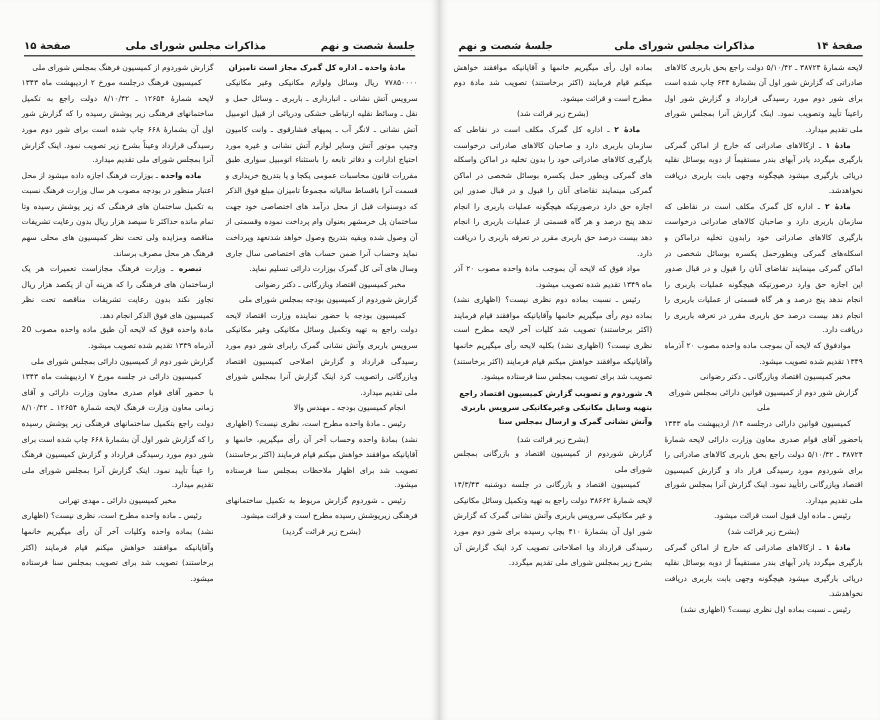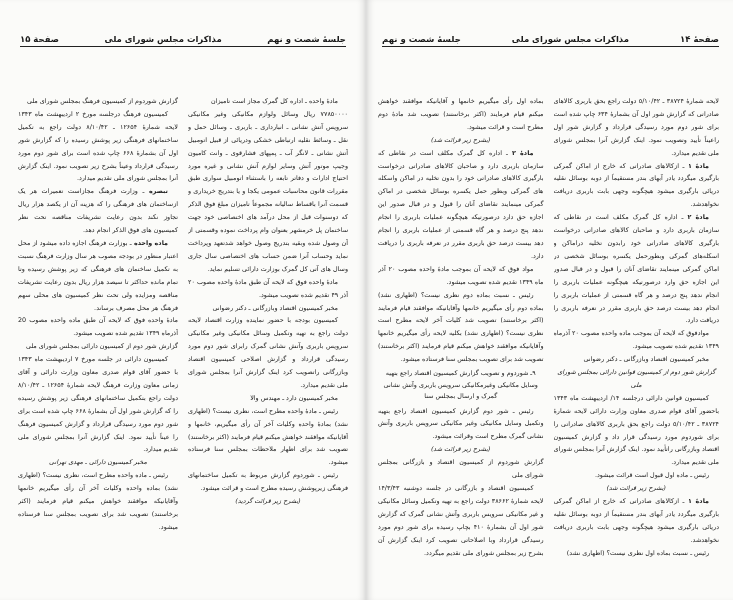--- a/index.html
+++ b/index.html
@@ -22,55 +22,55 @@
     font-size:8.5px; font-weight:bold;
     border-bottom:1.5px solid #222; padding-bottom:2px;
   }
   .page.right .header { left:16px; right:14px; }
   .header span { white-space:nowrap; }
   .cols {
     position:absolute; top:50px; left:18px; right:18px; bottom:8px;
     display:flex; flex-direction:row; gap:10px;
   }
   .page.right .cols { left:12px; right:14px; }
-  .col { flex:1; font-size:6.4px; line-height:12.9px; text-align:justify; overflow:hidden;margin-top:45px; }
+  .col { flex:1; font-size:6.4px; line-height:12.9px; text-align:justify; overflow:hidden; }
   .col p { margin:0; }
-  .col .center { text-align:center;font-style:italic; }
-  .col .bold { font-weight:normal; }
-  .col .heading { font-weight:normal; text-align:center; line-height:11.5px; margin:2px 0; }
+  .col .center { text-align:center; }
+  .col .bold { font-weight:bold; }
+  .col .heading { font-weight:bold; text-align:right; line-height:11.5px; margin:2px 0; }
   .col .indent { text-indent:10px; }
 </style>
 </head>
 <body>
 
 <div class="spread">
 
   <div class="page left">
     <div class="header">
       <span style="order:3">صفحة ۱۵</span>
       <span style="order:2">مذاکرات مجلس شورای ملی</span>
       <span style="order:1">جلسهٔ شصت و نهم</span>
     </div>
     <div class="cols">
       <div class="col" id="lp-cr">
           <p class="bold indent">مادهٔ واحده ـ اداره کل گمرک مجاز است تامیزان</p>
           <p>۷۷۸۵۰۰۰۰ ریال وسائل ولوازم مکانیکی وغیر مکانیکی سرویس آتش نشانی ـ انبارداری ـ باربری ـ وسائل حمل و نقل ـ وسائط نقلیه ارتباطی خشکی ودریائی از قبیل اتومبیل آتش نشانی ـ لانگر آب ـ پمپهای فشارقوی ـ وانت کامیون وجیپ موتور آتش وسایر لوازم آتش نشانی و غیره مورد احتیاج ادارات و دفاتر تابعه را باستثناء اتومبیل سواری طبق مقررات قانون محاسبات عمومی یکجا و یا بتدریج خریداری و قسمت آنرا باقساط سالیانه مجموعاً تامیزان مبلغ فوق الذکر که دوسنوات قبل از محل درآمد های اختصاصی خود جهت ساختمان پل خرمشهر بعنوان وام پرداخت نموده وقسمتی از آن وصول شده وبقیه بتدریج وصول خواهد شدتعهد وپرداخت نماید وحساب آنرا ضمن حساب های اختصاصی سال جاری وسال های آتی کل گمرک بوزارت دارائی تسلیم نماید.</p>
-          <p class="indent">مادهٔ واحده فوق که لایحه آن طبق مادهٔ واحده مصوب ۲۰ آذر ۴۹ تقدیم شده تصویب میشود.</p>
           <p class="indent">مخبر کمیسیون اقتصاد وبازرگانی ـ دکتر رضوانی</p>
+          <p>گزارش شوردوم از کمیسیون بودجه بمجلس شورای ملی</p>
           <p class="indent">کمیسیون بودجه با حضور نماینده وزارت اقتصاد لایحه دولت راجع به تهیه وتکمیل وسائل مکانیکی وغیر مکانیکی سرویس باربری وآتش نشانی گمرک رابرای شور دوم مورد رسیدگی قرارداد و گزارش اصلاحی کمیسیون اقتصاد وبازرگانی راتصویب کرد اینک گزارش آنرا بمجلس شورای ملی تقدیم میدارد.</p>
-          <p class="indent">مخبر کمیسیون دارد ـ مهندس والا</p>
-          <p class="indent">رئیس ـ مادهٔ واحده مطرح است، نظری نیست؟ (اظهاری نشد) بمادهٔ واحده وکلیات آخر آن رأی میگیریم، خانمها و آقایانیکه موافقند خواهش میکنم قیام فرمایند (اکثر برخاستند) تصویب شد برای اظهار ملاحظات بمجلس سنا فرستاده میشود.</p>
+          <p class="indent">انجام کمیسیون بودجه ـ مهندس والا</p>
+          <p class="indent">رئیس ـ مادهٔ واحده مطرح است، نظری نیست؟ (اظهاری نشد) بمادهٔ واحده وحساب آخر آن رأی میگیریم، خانمها و آقایانیکه موافقند خواهش میکنم قیام فرمایند (اکثر برخاستند) تصویب شد برای اظهار ملاحظات بمجلس سنا فرستاده میشود.</p>
           <p class="indent">رئیس ـ شوردوم گزارش مربوط به تکمیل ساختمانهای فرهنگی زیرپوشش رسیده مطرح است و قرائت میشود.</p>
           <p class="center">(بشرح زیر قرائت گردید)</p>
         </div>
       <div class="col" id="lp-cl">
           <p>گزارش شوردوم از کمیسیون فرهنگ بمجلس شورای ملی</p>
           <p class="indent">کمیسیون فرهنگ درجلسه مورخ ۲ اردیبهشت ماه ۱۳۴۳ لایحه شمارهٔ ۱۲۶۵۴ ـ ۸/۱۰/۴۲ دولت راجع به تکمیل ساختمانهای فرهنگی زیر پوشش رسیده را که گزارش شور اول آن بشمارهٔ ۶۶۸ چاپ شده است برای شور دوم مورد رسیدگی قرارداد وعیناً بشرح زیر تصویب نمود. اینک گزارش آنرا بمجلس شورای ملی تقدیم میدارد.</p>
+          <p class="indent"><b>ماده واحده</b><span> ـ بوزارت فرهنگ اجازه داده میشود از محل اعتبار منظور در بودجه مصوب هر سال وزارت فرهنگ نسبت به تکمیل ساختمان های فرهنگی که زیر پوشش رسیده وتا تمام مانده حداکثر تا سیصد هزار ریال بدون رعایت تشریفات مناقصه ومزایده ولی تحت نظر کمیسیون های محلی سهم فرهنگ هر محل مصرف برساند.</span></p>
           <p class="indent"><b>تبصره</b><span> ـ وزارت فرهنگ مجازاست تعمیرات هر یک ازساختمان های فرهنگی را که هزینه آن از یکصد هزار ریال تجاوز نکند بدون رعایت تشریفات مناقصه تحت نظر کمیسیون های فوق الذکر انجام دهد.</span></p>
-          <p class="indent"><b>ماده واحده</b><span> ـ بوزارت فرهنگ اجازه داده میشود از محل اعتبار منظور در بودجه مصوب هر سال وزارت فرهنگ نسبت به تکمیل ساختمان های فرهنگی که زیر پوشش رسیده وتا تمام مانده حداکثر تا سیصد هزار ریال بدون رعایت تشریفات مناقصه ومزایده ولی تحت نظر کمیسیون های محلی سهم فرهنگ هر محل مصرف برساند.</span></p>
           <p>مادهٔ واحده فوق که لایحه آن طبق ماده واحده مصوب 20 آذرماه ۱۳۴۹ تقدیم شده تصویب میشود.</p>
           <p>گزارش شور دوم از کمیسیون دارائی بمجلس شورای ملی</p>
           <p class="indent">کمیسیون دارائی در جلسه مورخ ۷ اردیبهشت ماه ۱۳۴۳ با حضور آقای قوام صدری معاون وزارت دارائی و آقای زمانی معاون وزارت فرهنگ لایحه شمارهٔ ۱۲۶۵۴ ـ ۸/۱۰/۴۲ دولت راجع بتکمیل ساختمانهای فرهنگی زیر پوشش رسیده را که گزارش شور اول آن بشمارهٔ ۶۶۸ چاپ شده است برای شور دوم مورد رسیدگی قرارداد و گزارش کمیسیون فرهنگ را عیناً تأیید نمود. اینک گزارش آنرا بمجلس شورای ملی تقدیم میدارد.</p>
           <p class="center">مخبر کمیسیون دارائی ـ مهدی تهرانی</p>
           <p class="indent">رئیس ـ ماده واحده مطرح است، نظری نیست؟ (اظهاری نشد) بماده واحده وکلیات آخر آن رأی میگیریم خانمها وآقایانیکه موافقند خواهش میکنم قیام فرمایند (اکثر برخاستند) تصویب شد برای تصویب بمجلس سنا فرستاده میشود.</p>
         </div>
     </div>
   </div>
 
   <div class="page right">
@@ -93,20 +93,19 @@
           <p class="indent"><b>مادهٔ ۱</b><span> ـ ازکالاهای صادراتی که خارج از اماکن گمرکی بارگیری میگردد یادر آبهای بندر مستقیماً از دوبه بوسائل نقلیه دریائی بارگیری میشود هیچگونه وجهی بابت باربری دریافت نخواهدشد.</span></p>
           <p class="indent">رئیس ـ نسبت بماده اول نظری نیست؟ (اظهاری نشد)</p>
         </div>
       <div class="col" id="rp-cl">
           <p>بماده اول رأی میگیریم خانمها و آقایانیکه موافقند خواهش میکنم قیام فرمایند (اکثر برخاستند) تصویب شد مادهٔ دوم مطرح است و قرائت میشود.</p>
           <p class="center">(بشرح زیر قرائت شد)</p>
           <p class="indent"><b>مادهٔ ۲</b><span> ـ اداره کل گمرک مکلف است در نقاطی که سازمان باربری دارد و صاحبان کالاهای صادراتی درخواست بارگیری کالاهای صادراتی خود را بدون تخلیه در اماکن واسکله های گمرکی وبطور حمل یکسره بوسائل شخصی در اماکن گمرکی مینمایند تقاضای آنان را قبول و در قبال صدور این اجازه حق دارد درصورتیکه هیچگونه عملیات باربری را انجام ندهد پنج درصد و هر گاه قسمتی از عملیات باربری را انجام دهد بیست درصد حق باربری مقرر در تعرفه باربری را دریافت دارد.</span></p>
           <p class="indent">مواد فوق که لایحه آن بموجب مادهٔ واحده مصوب ۲۰ آذر ماه ۱۳۴۹ تقدیم شده تصویب میشود.</p>
           <p class="indent">رئیس ـ نسبت بماده دوم نظری نیست؟ (اظهاری نشد) بماده دوم رأی میگیریم خانمها وآقایانیکه موافقند قیام فرمایند (اکثر برخاستند) تصویب شد کلیات آخر لایحه مطرح است نظری نیست؟ (اظهاری نشد) بکلیه لایحه رأی میگیریم خانمها وآقایانیکه موافقند خواهش میکنم قیام فرمایند (اکثر برخاستند) تصویب شد برای تصویب بمجلس سنا فرستاده میشود.</p>
           <p class="heading">۹ـ شوردوم و تصویب گزارش کمیسیون اقتصاد راجع بتهیه وسایل مکانیکی وغیرمکانیکی سرویس باربری وآتش نشانی گمرک و ارسال بمجلس سنا</p>
-          <p class="indent">رئیس ـ شور دوم گزارش کمیسیون اقتصاد راجع بتهیه وتکمیل وسایل مکانیکی وغیر مکانیکی سرویس باربری وآتش نشانی گمرک مطرح است وقرائت میشود.</p>
           <p class="center">(بشرح زیر قرائت شد)</p>
           <p>گزارش شوردوم از کمیسیون اقتصاد و بازرگانی بمجلس شورای ملی</p>
           <p class="indent">کمیسیون اقتصاد و بازرگانی در جلسه دوشنبه ۱۴/۳/۴۳ لایحه شمارهٔ ۳۸۶۶۲ دولت راجع به تهیه وتکمیل وسائل مکانیکی و غیر مکانیکی سرویس باربری وآتش نشانی گمرک که گزارش شور اول آن بشمارهٔ ۴۱۰ بچاپ رسیده برای شور دوم مورد رسیدگی قرارداد وبا اصلاحاتی تصویب کرد اینک گزارش آن بشرح زیر بمجلس شورای ملی تقدیم میگردد.</p>
         </div>
     </div>
   </div>
 </div>
 
 </body></html>

